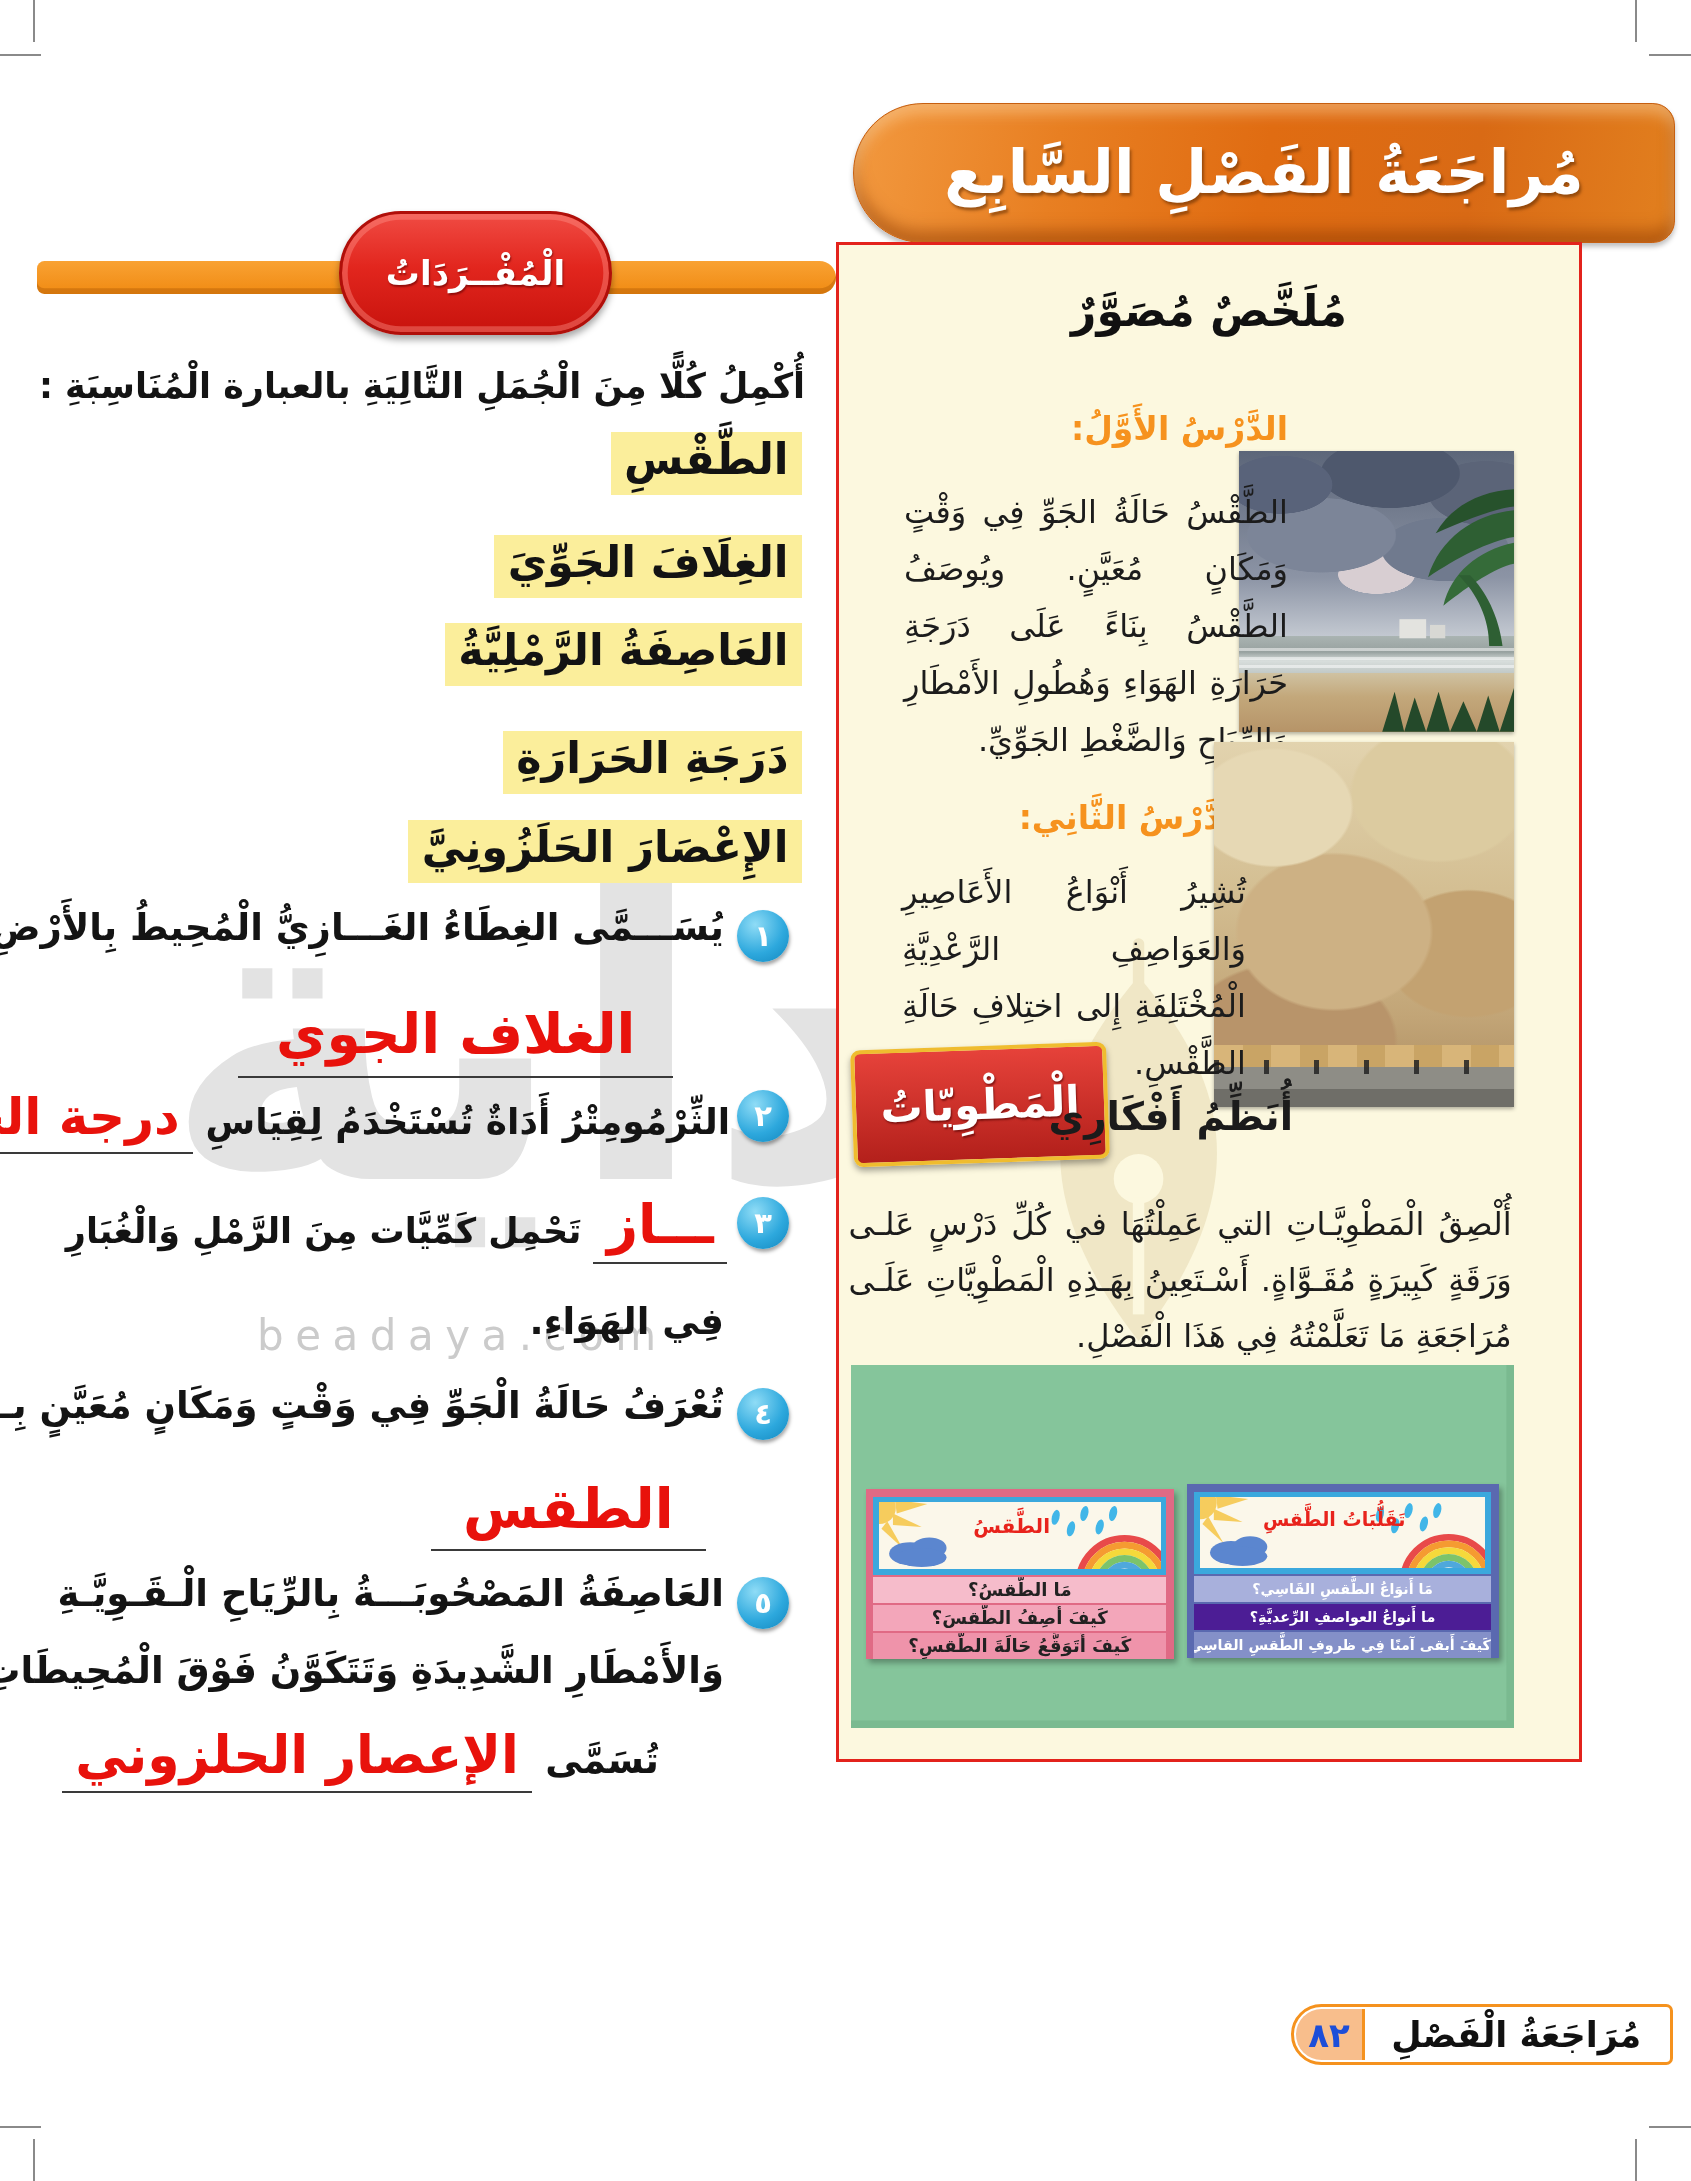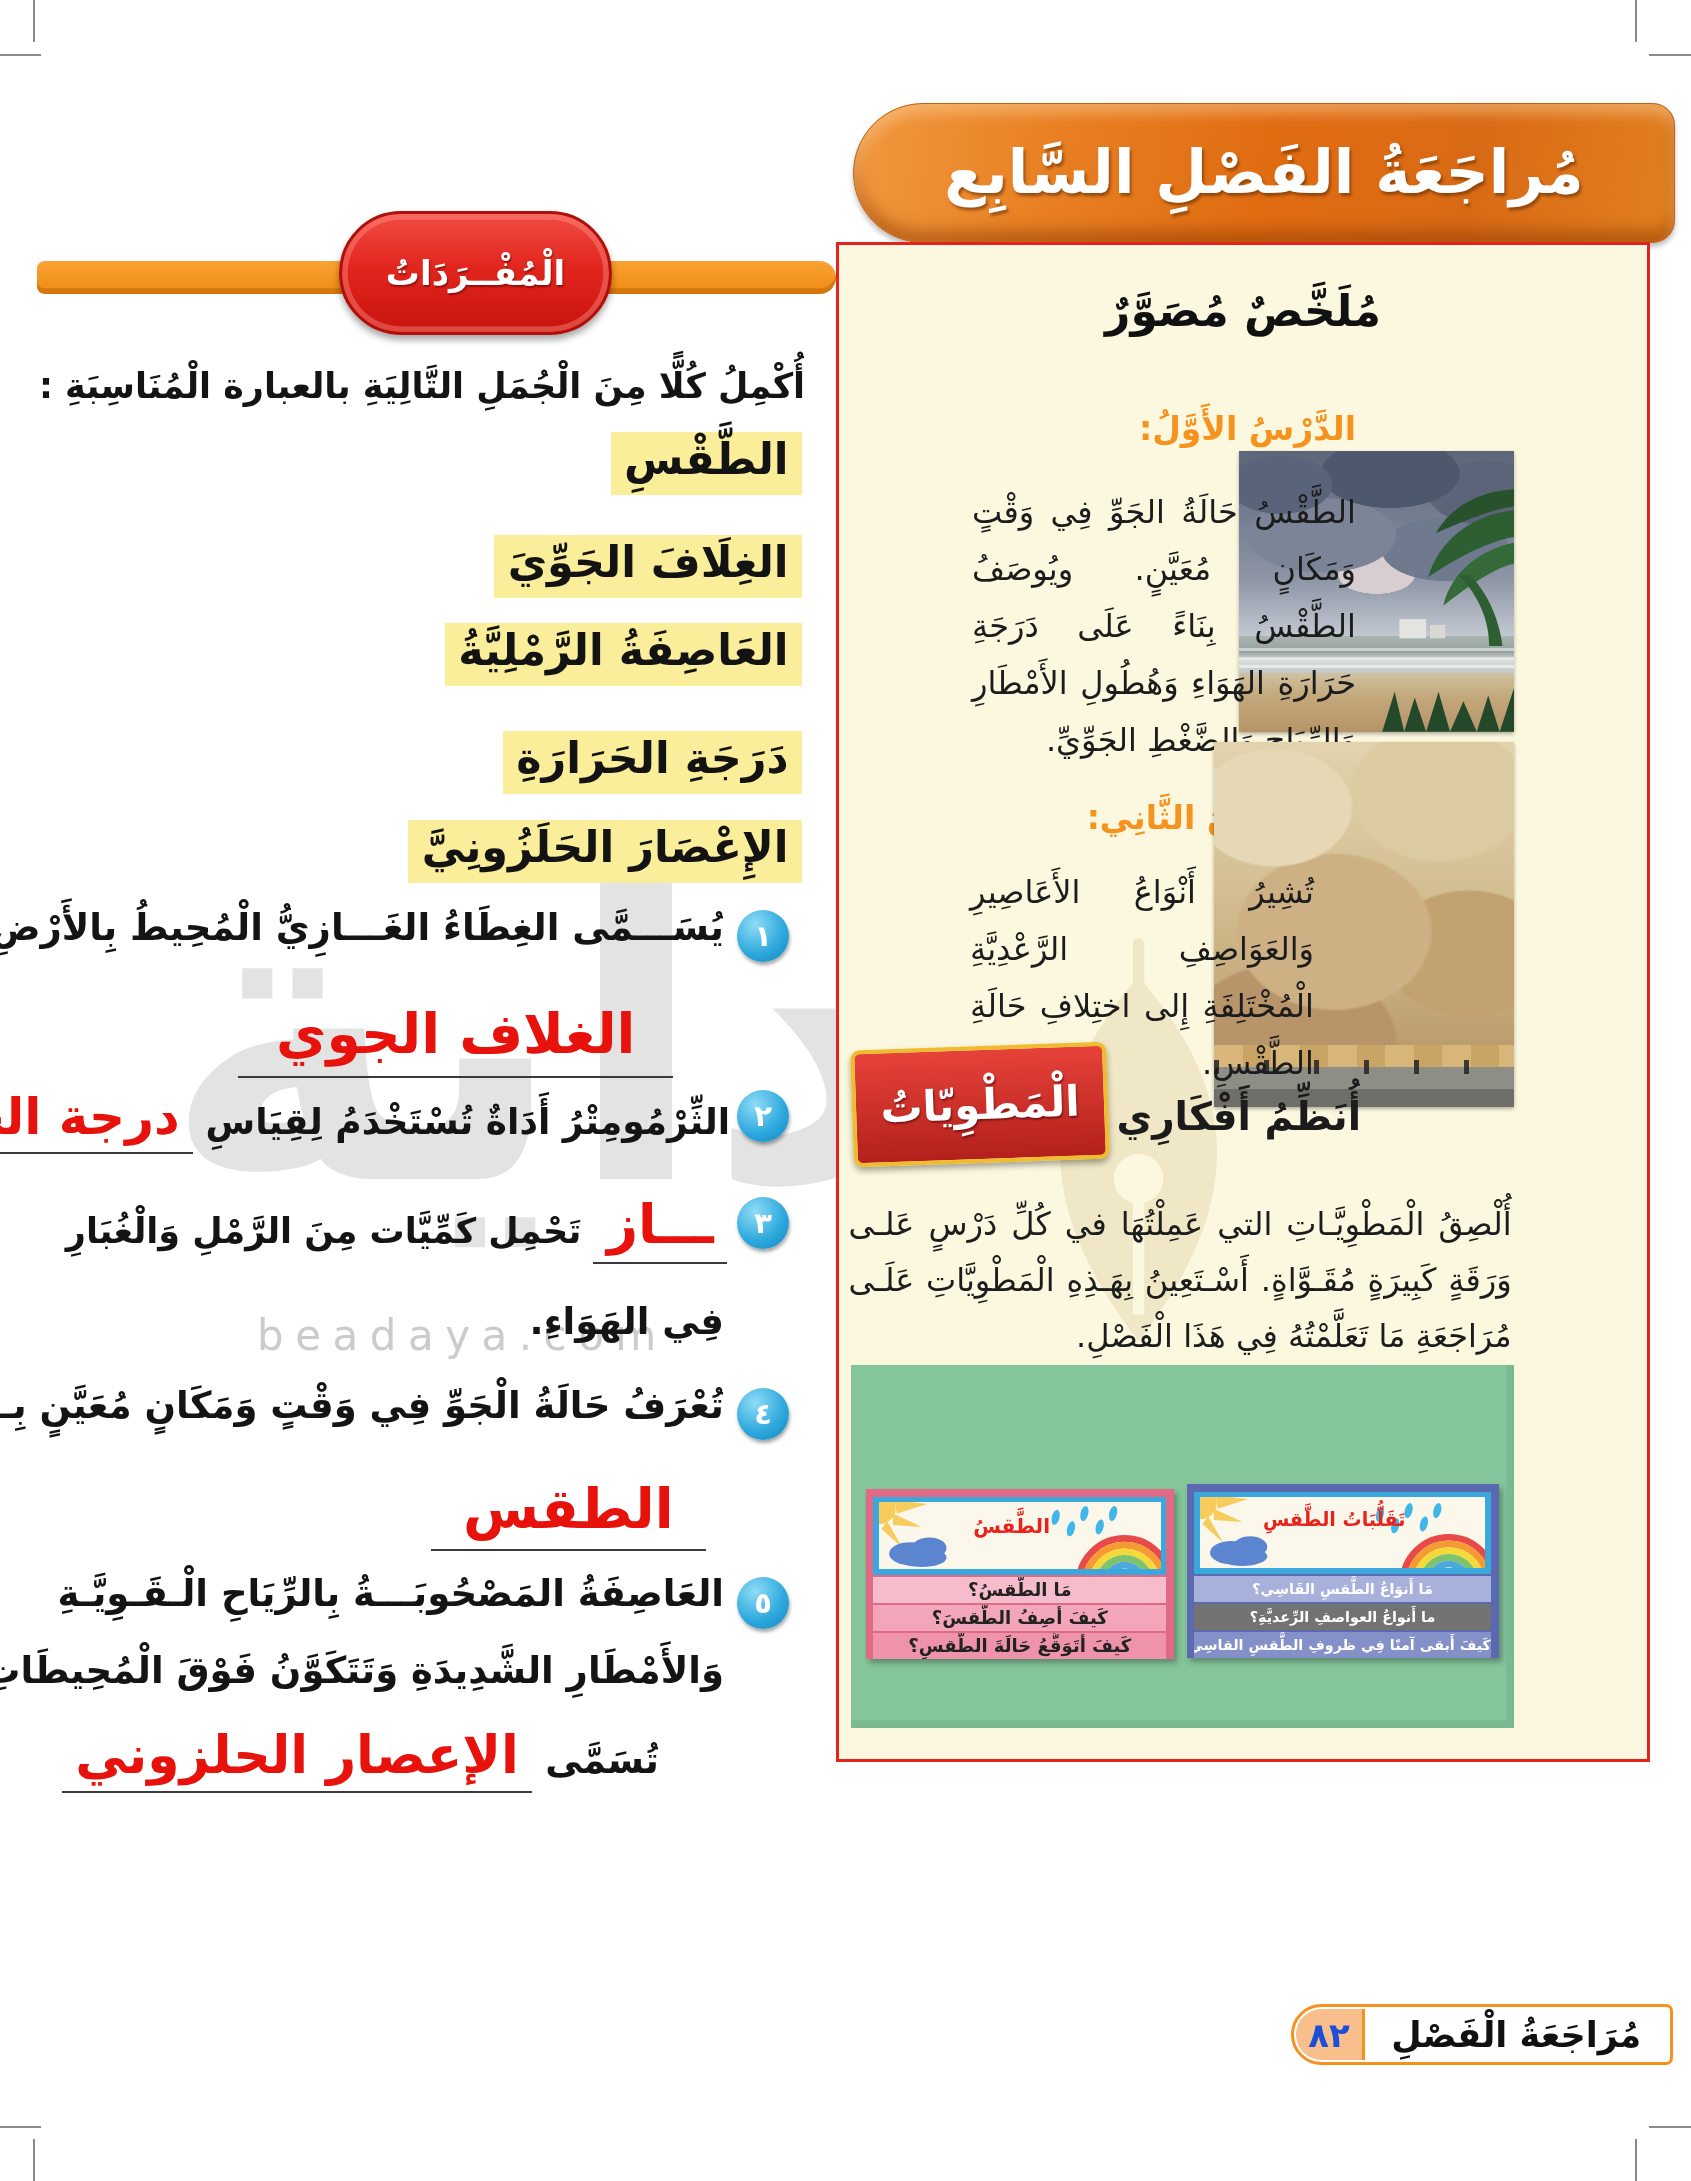--- a/index.html
+++ b/index.html
@@ -45,21 +45,21 @@
   .ans-block { position:absolute; white-space:nowrap; }
 
   
   .wm-big { position:absolute; left:163px; top:832px; font-size:411px; font-weight:bold;
     color:#E3E3E3; line-height:1; white-space:nowrap; direction:rtl; }
   .wm-url { position:absolute; left:258px; top:1311px; font-size:42px; color:#CBCBCB;
     letter-spacing:11.5px; direction:ltr; }
   .wm-tag { position:absolute; left:1099px; top:1331px; font-size:32.5px; color:#CFCDC6; opacity:.8; white-space:nowrap; }
 
   
-  .cream { position:absolute; left:837px; top:242px; width:814px; height:1520px;
+  .cream { position:absolute; left:837px; top:242px; width:746px; height:1520px;
     background:#FCF8DF; border:3.8px solid #E3231C; z-index:1; }
   .summary-title { position:absolute; left:0; right:0; top:40px; text-align:center;
     font-size:44px; font-weight:bold; color:#111; }
   .lesson-label { position:absolute; font-size:33px; font-weight:bold; color:#F6921E; white-space:nowrap; }
   .lesson-text { position:absolute; font-size:32px; color:#1c1c1c; line-height:1.78;
     text-align:justify; }
   .photo { position:absolute; overflow:hidden; box-shadow:0 1.9px 3.8px rgba(0,0,0,.3); }
   .layer { position:absolute; }
 
   .pen-wm { position:absolute; left:143px; top:693px; }
@@ -293,21 +293,21 @@
                 <g fill="#5B86CF">
                   <ellipse cx="44" cy="58" rx="22" ry="12"></ellipse>
                   <ellipse cx="64" cy="52" rx="18" ry="11"></ellipse>
                   <ellipse cx="56" cy="62" rx="26" ry="10"></ellipse>
                 </g>
                 <text x="152" y="30" text-anchor="middle" fill="#E8231C" font-size="20" font-weight="bold">تَقَلُّبَاتُ الطَّقسِ</text>
               </svg>
             </div>
           </div>
           <div class="tab" style="background:#A8B0DC;">مَا أَنوَاعُ الطَّقسِ القَاسِي؟</div>
-          <div class="tab" style="background:#737373;">ما أَنواعُ العواصفِ الرِّعديَّةِ؟</div>
+          <div class="tab" style="background:#4c1d95;">ما أَنواعُ العواصفِ الرِّعديَّةِ؟</div>
           <div class="tab" style="background:#8490C8;">كَيفَ أَبقى آمنًا فِي ظروفِ الطَّقسِ القاسِي؟</div>
         </div>
       </div>
 
     </div>
   </div>
 
   <div class="wm-tag">بداية التعليمية |</div>
 
   <div class="footer">

